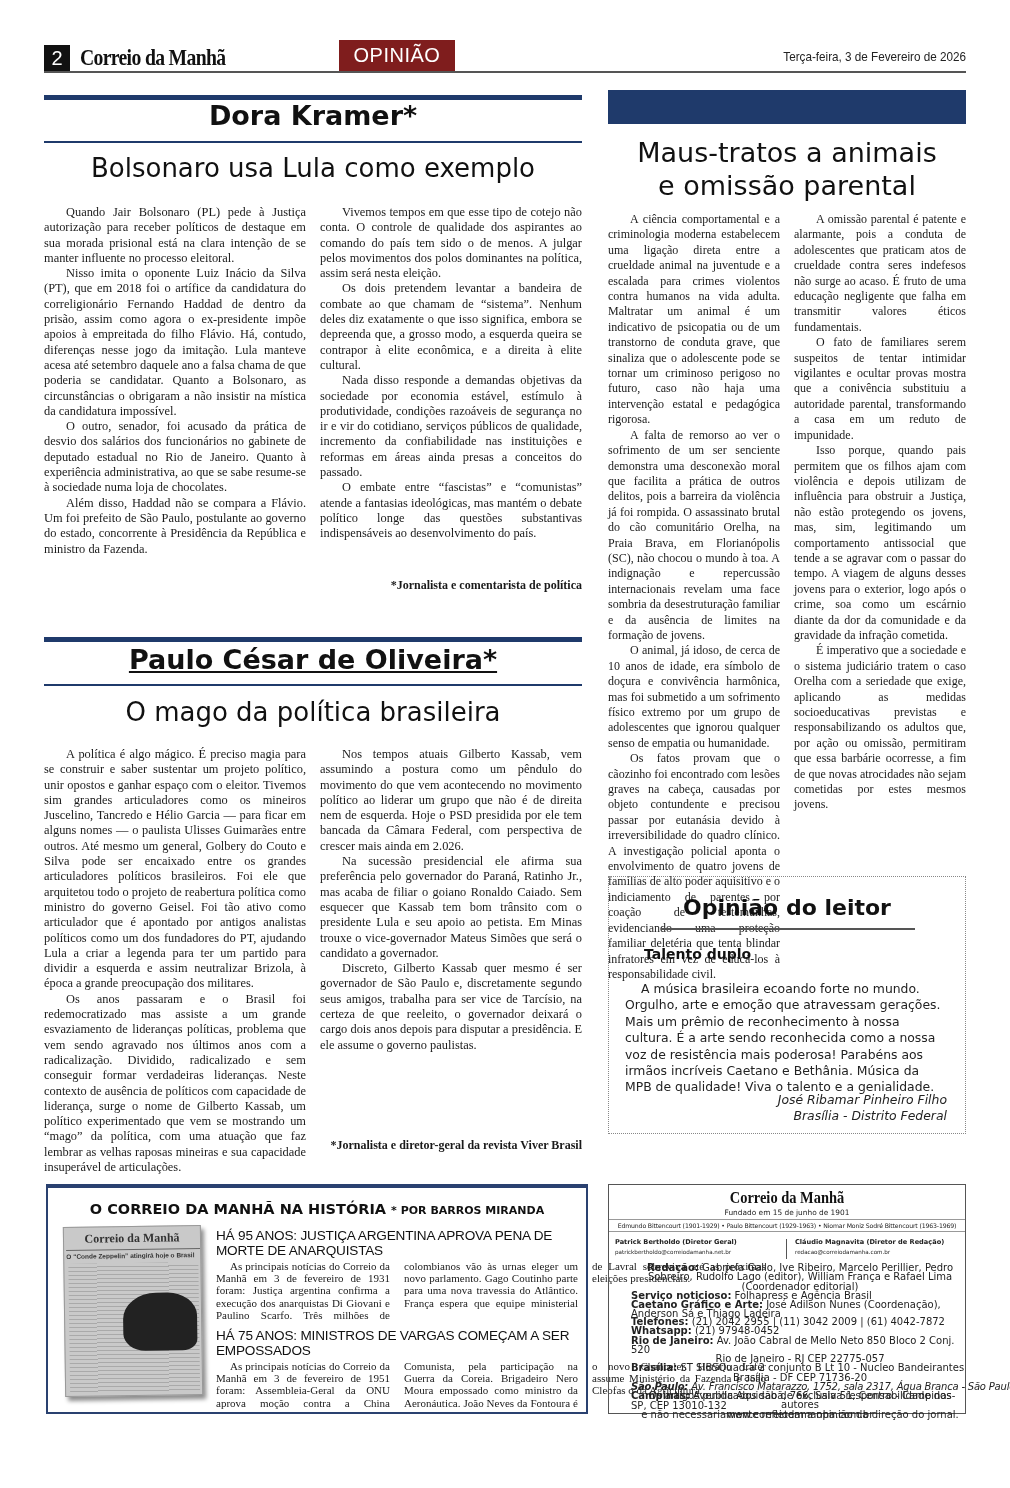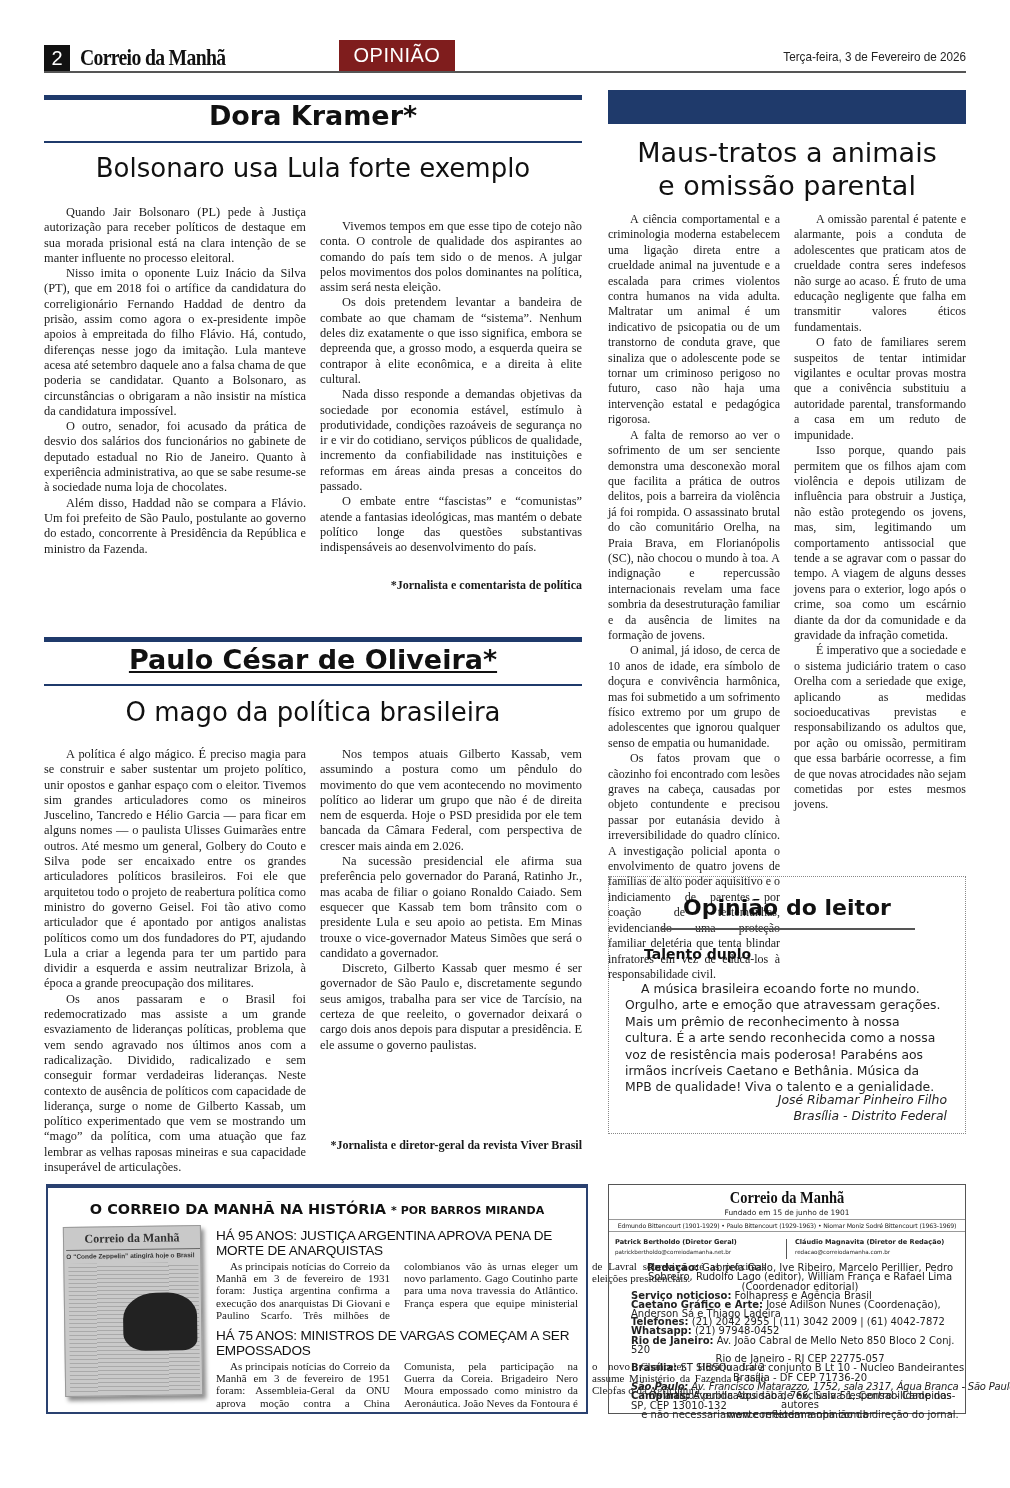--- a/index.html
+++ b/index.html
@@ -74,29 +74,29 @@
 <div class="masthead">
   <div class="page-num">2</div>
   <div class="brand">Correio da Manhã</div>
   <div class="section-tag">OPINIÃO</div>
   <div class="dateline">Terça-feira, 3 de Fevereiro de 2026</div>
 </div>
 
 <div class="rule-thick" style="left:44px; top:95px; width:538px;"></div>
 <div class="author" style="left:44px; top:100px; width:538px; font-size:27px;">Dora Kramer*</div>
 <div class="rule-thin" style="left:44px; top:141px; width:538px;"></div>
-<div class="headline" style="left:44px; top:153px; width:538px; font-size:26px;">Bolsonaro usa Lula forte exemplo</div>
+<div class="headline" style="left:44px; top:153px; width:538px; font-size:26px;">Bolsonaro usa Lula como exemplo</div>
 
 <div class="col" style="left:44px; top:205px; width:262px;">
   <p>Quando Jair Bolsonaro (PL) pede à Justiça autorização para receber políticos de destaque em sua morada prisional está na clara intenção de se manter influente no processo eleitoral.</p>
   <p>Nisso imita o oponente Luiz Inácio da Silva (PT), que em 2018 foi o artífice da candidatura do correligionário Fernando Haddad de dentro da prisão, assim como agora o ex-presidente impõe apoios à empreitada do filho Flávio. Há, contudo, diferenças nesse jogo da imitação. Lula manteve acesa até setembro daquele ano a falsa chama de que poderia se candidatar. Quanto a Bolsonaro, as circunstâncias o obrigaram a não insistir na mística da candidatura impossível.</p>
   <p>O outro, senador, foi acusado da prática de desvio dos salários dos funcionários no gabinete de deputado estadual no Rio de Janeiro. Quanto à experiência administrativa, ao que se sabe resume-se à sociedade numa loja de chocolates.</p>
   <p>Além disso, Haddad não se compara a Flávio. Um foi prefeito de São Paulo, postulante ao governo do estado, concorrente à Presidência da República e ministro da Fazenda.</p>
 </div>
-<div class="col" style="left:320px; top:219px; width:262px;">
+<div class="col" style="left:320px; top:205px; width:262px;">
   <p>Vivemos tempos em que esse tipo de cotejo não conta. O controle de qualidade dos aspirantes ao comando do país tem sido o de menos. A julgar pelos movimentos dos polos dominantes na política, assim será nesta eleição.</p>
   <p>Os dois pretendem levantar a bandeira de combate ao que chamam de “sistema”. Nenhum deles diz exatamente o que isso significa, embora se depreenda que, a grosso modo, a esquerda queira se contrapor à elite econômica, e a direita à elite cultural.</p>
   <p>Nada disso responde a demandas objetivas da sociedade por economia estável, estímulo à produtividade, condições razoáveis de segurança no ir e vir do cotidiano, serviços públicos de qualidade, incremento da confiabilidade nas instituições e reformas em áreas ainda presas a conceitos do passado.</p>
   <p>O embate entre “fascistas” e “comunistas” atende a fantasias ideológicas, mas mantém o debate político longe das questões substantivas indispensáveis ao desenvolvimento do país.</p>
 </div>
 <div class="sig" style="left:320px; top:578px; width:262px;">*Jornalista e comentarista de política</div>
 
 <div class="rule-thick" style="left:44px; top:637px; width:538px;"></div>
 <div class="author" style="left:44px; top:644px; width:538px; font-size:27px;text-decoration:underline;">Paulo César de Oliveira*</div>
 <div class="rule-thin" style="left:44px; top:684px; width:538px;"></div>

